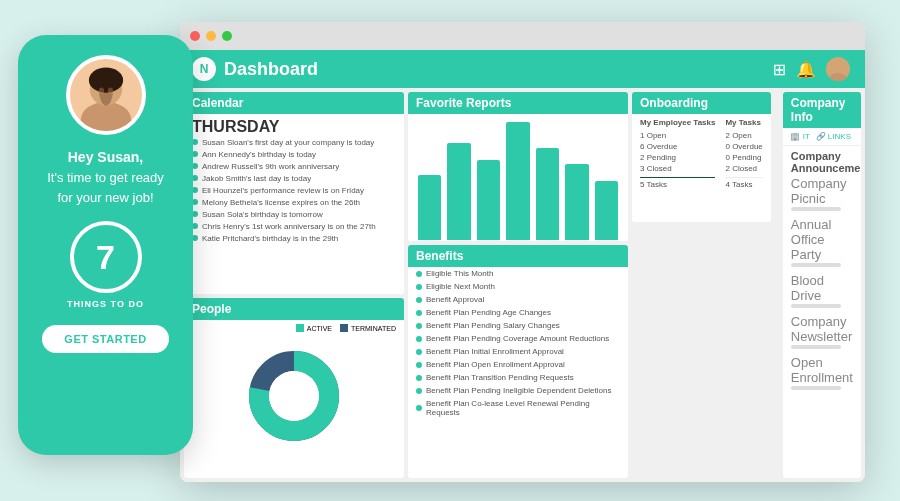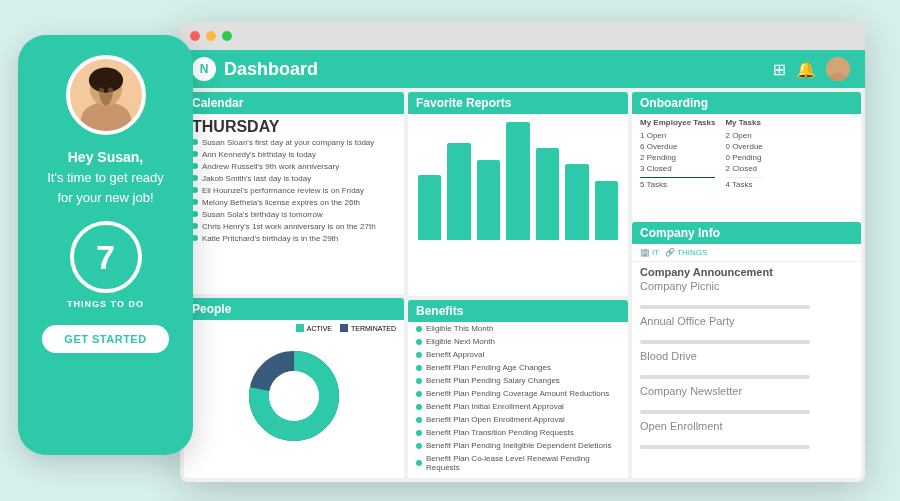--- a/index.html
+++ b/index.html
@@ -213,22 +213,21 @@
 
     .col-mid {
       display: flex;
       flex-direction: column;
       gap: 4px;
       width: 220px;
     }
 
     .col-right {
       display: flex;
-      flex-direction: column;
-      gap: 0;
+      gap: 12px;
       flex: 1;
       justify-content: flex-end;
     }
 
     
     .widget {
       background: white;
       border-radius: 3px;
       overflow: hidden;
       flex-shrink: 0;
@@ -305,21 +304,21 @@
 
     .people-chart {
       display: flex;
       justify-content: center;
       align-items: center;
       height: 120px;
     }
 
     
     .reports-widget {
-      height: 204px;
+      height: 149px;
     }
 
     .bar-chart {
       display: flex;
       align-items: flex-end;
       gap: 6px;
       padding: 8px 10px 4px;
       height: 130px;
     }
 
@@ -401,23 +400,23 @@
     }
 
     .announcement-title {
       font-size: 11px;
       font-weight: bold;
       color: #555;
       margin-bottom: 2px;
     }
 
     .announcement-item {
-      font-size: 11px;
+      font-size: 13px;
       color: #888;
-      margin-bottom: 13px;
+      margin-bottom: 1px;
     }
 
     .announcement-bar {
       height: 4px;
       background: #ddd;
       border-radius: 2px;
       margin-bottom: 6px;
       width: 80%;
     }
   </style>
@@ -646,21 +645,21 @@
 
         <div class="widget company-widget">
           <div class="widget-header">Company Info</div>
           <div class="company-tabs">
             <div class="company-tab">
               <span>🏢</span>
               <span>IT</span>
             </div>
             <div class="company-tab">
               <span>🔗</span>
-              <span>THINGS</span>
+              <span>LINKS</span>
             </div>
           </div>
           <div class="company-announcements">
             <div class="announcement-title">Company Announcement</div>
 
             <div>
               <div class="announcement-item">Company Picnic</div>
               <div class="announcement-bar"></div>
             </div>
             <div>

